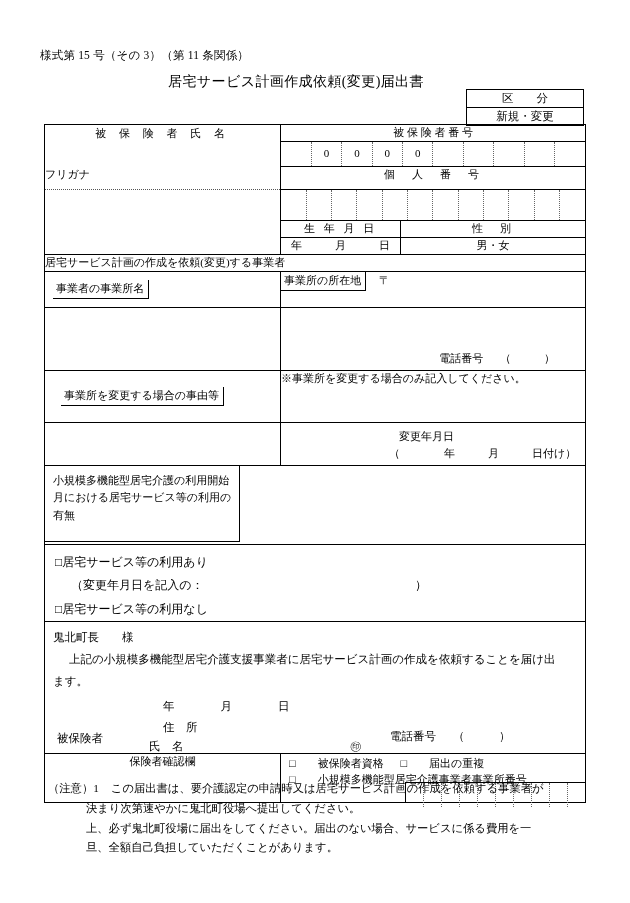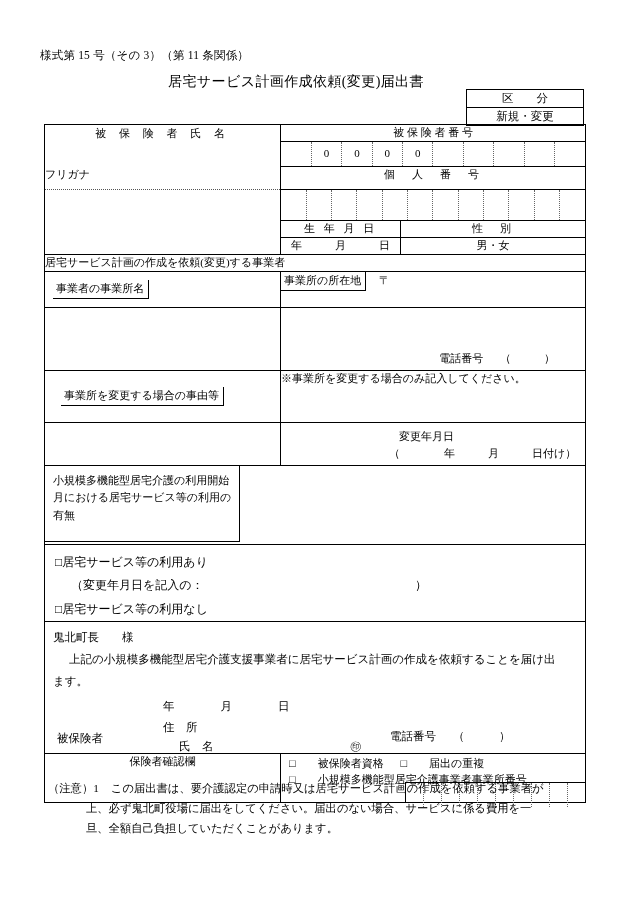--- a/index.html
+++ b/index.html
@@ -267,21 +267,21 @@
     <tr>
       <td colspan="4" style="height:126px;padding:5px 10px 0 8px;position:relative">
         <div style="font-size:11.5px;line-height:1.9">鬼北町長　　様</div>
         <div style="font-size:11.5px;line-height:1.9;padding-left:16px">上記の小規模多機能型居宅介護支援事業者に居宅サービス計画の作成を依頼することを届け出</div>
         <div style="font-size:11.5px;line-height:1.9">ます。</div>
 
         <div style="position:absolute;left:118px;top:76px;font-size:11.5px;white-space:nowrap">年　　　　月　　　　日</div>
 
         <div style="position:absolute;left:118px;top:97px;font-size:11.5px;white-space:nowrap">住　所</div>
         <div style="position:absolute;left:12px;top:108px;font-size:11.5px;white-space:nowrap">被保険者</div>
-        <div style="position:absolute;left:134px;top:116px;font-size:11.5px;white-space:nowrap">氏　名</div>
+        <div style="position:absolute;left:104px;top:116px;font-size:11.5px;white-space:nowrap">氏　名</div>
         <div style="position:absolute;left:305px;top:116px;font-size:11.5px">㊞</div>
 
         <div style="position:absolute;left:345px;top:106px;font-size:11.5px;white-space:nowrap">
           <span>電話番号</span>
           <span style="padding-left:14px">（　　　）</span>
         </div>
       </td>
     </tr>
 
     <tr>
@@ -312,17 +312,18 @@
         </div>
       </td>
     </tr>
   </tbody>
     </table>
 
   <div class="footer">
     <div class="ln ind1">
       <span>（注意）</span><span>1</span><span style="padding-left:12px">この届出書は、要介護認定の申請時又は居宅サービス計画の作成を依頼する事業者が</span>
     </div>
+    <div class="ln ind2">決まり次第速やかに鬼北町役場へ提出してください。</div>
     <div class="ln ind2">上、必ず鬼北町役場に届出をしてください。届出のない場合、サービスに係る費用を一</div>
     <div class="ln ind2">旦、全額自己負担していただくことがあります。</div>
   </div>
 
 </div>
 
 </body></html>

